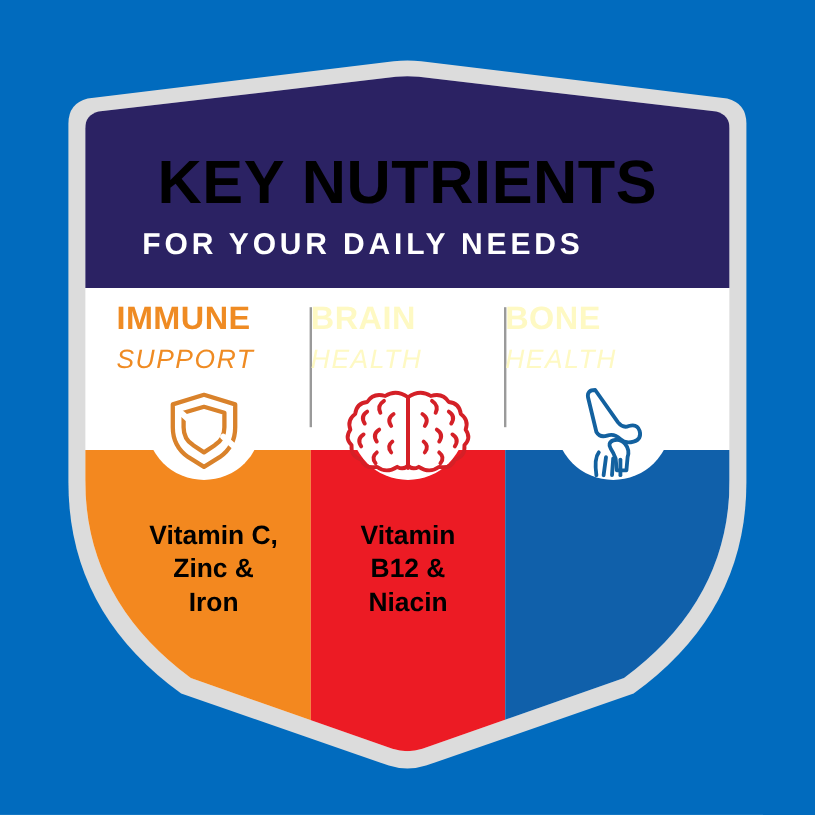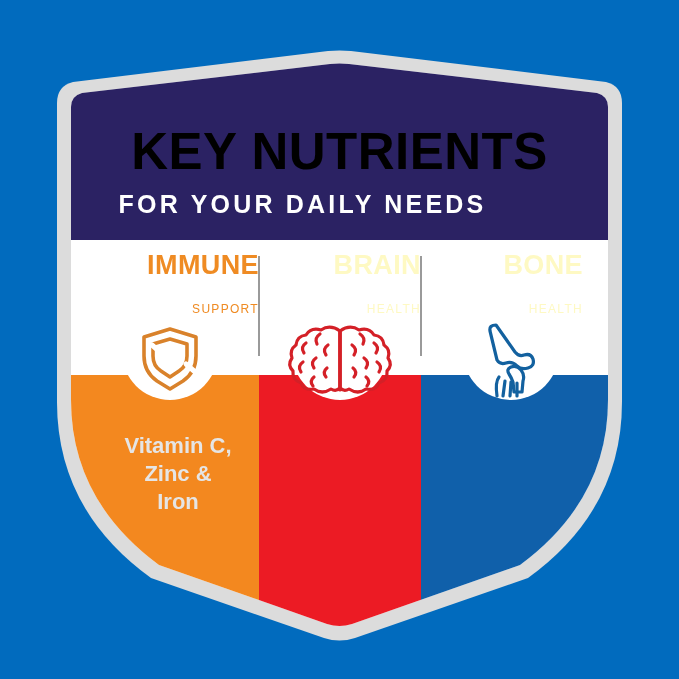--- a/index.html
+++ b/index.html
@@ -63,48 +63,49 @@
     font-weight: bold;
     letter-spacing: 3.2px;
     line-height: 1;
   }
 
   
   .col {
     position: absolute;
     top: 252px;
     width: 162px;
-    text-align: right;
+    text-align: left;
   }
   .col-immune { left: 97px; }
   .col-brain  { left: 259px; }
   .col-bone   { left: 421px; }
 
   .col-head {
     font-size: 27px;
     font-weight: bold;
     letter-spacing: 0.4px;
     line-height: 1;
   }
   .col-sub {
-    margin-top: 24px;
-    font-size: 12px;
+    margin-top: 10px;
+    font-size: 22px;
     letter-spacing: 1.3px;
     line-height: 1;
+    font-style: italic;
   }
   .c-orange { color: #EF8B23; }
   .c-red    { color: #fef9c3; }
   .c-blue   { color: #fef9c3; }
 
   
   .blabel {
     position: absolute;
     width: 162px;
     text-align: center;
-    color: #e5e5e5;
+    color: #000000;
     font-size: 22px;
     font-weight: bold;
     line-height: 1.28;
     white-space: pre-line;
   }
   .blabel-immune { left: 97px;  top: 432px; }
   .blabel-brain  { left: 259px; top: 432px; }
   .blabel-bone   { left: 421px; top: 432px; }
 </style>
 </head>
@@ -280,15 +281,18 @@
     </div>
 
     <div class="col col-bone">
       <div class="col-head c-blue">BONE</div>
       <div class="col-sub c-blue">HEALTH</div>
     </div>
 
     <div class="blabel blabel-immune">Vitamin C,
 Zinc &amp;
 Iron</div>
+    <div class="blabel blabel-brain">Vitamin
+B12 &amp;
+Niacin</div>
 
   </div>
 </div>
 
 </body></html>

